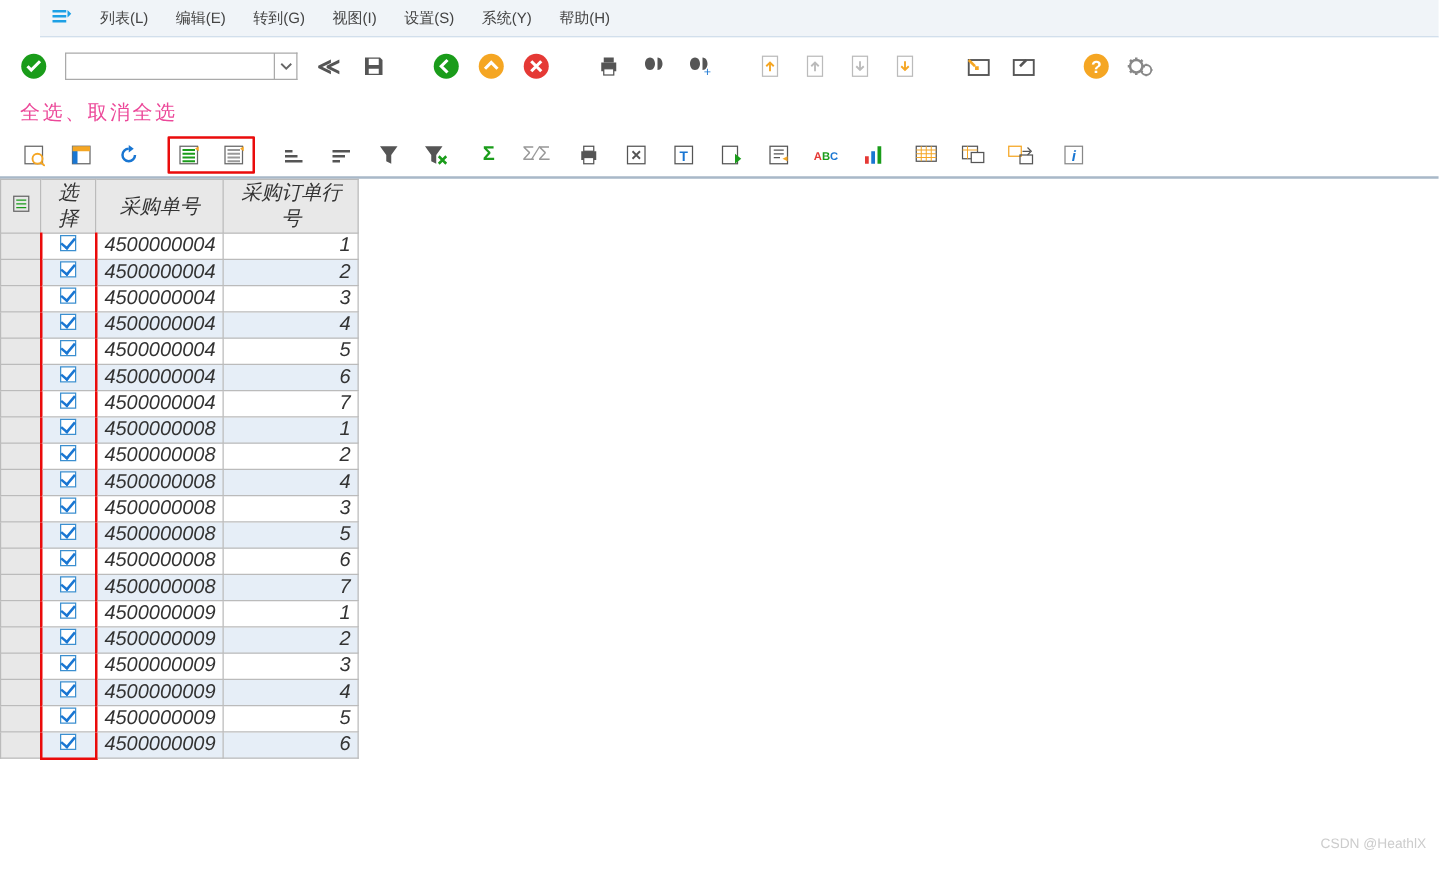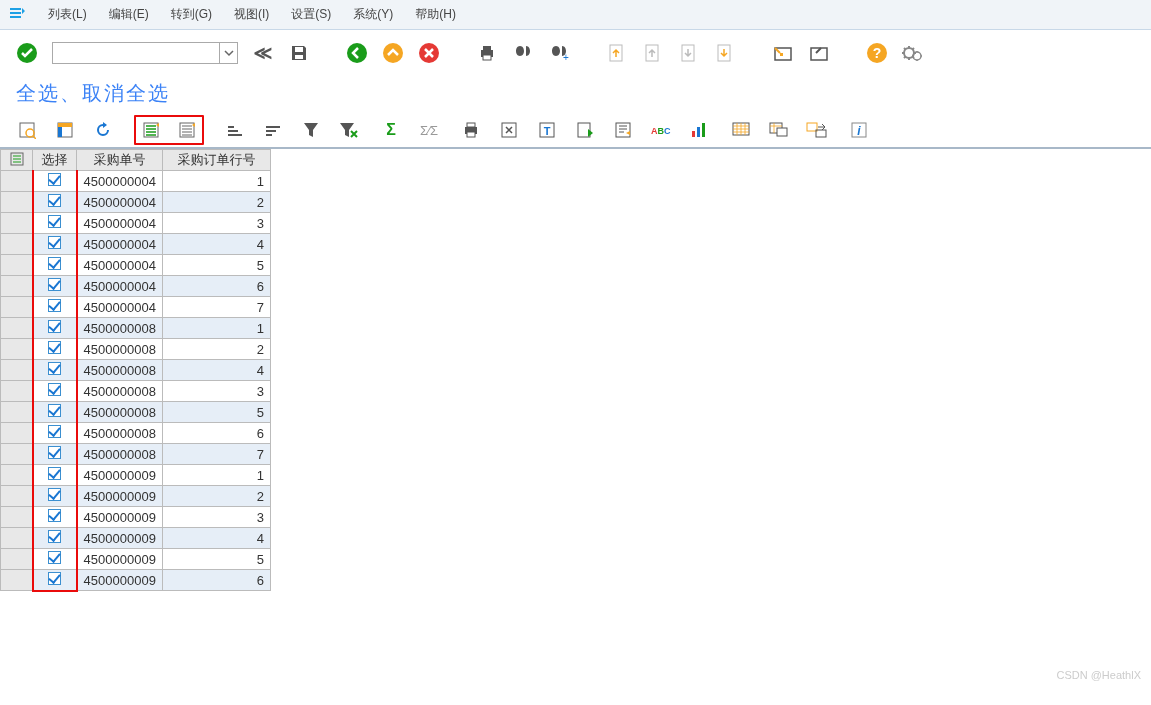--- a/index.html
+++ b/index.html
@@ -1,41 +1,41 @@
 <!DOCTYPE html>
 <html><head>
 <meta charset="utf-8">
 <style>
 * { box-sizing: border-box; margin: 0; padding: 0; }
 body { font-family: Arial, "Microsoft YaHei", sans-serif; font-size: 12px; background: #fff; color: #333; width: 1151px; height: 705px; overflow: hidden; }
 
 
-.menubar { height: 30px; background: #f0f4f8; border-bottom: 1px solid #c8d8e8; display: flex; align-items: center; padding-left: 8px; gap: 22px; }
+.menubar { height: 30px; background: #f0f4f8; border-bottom: 1px solid #c8d8e8; display: flex; align-items: center; padding-left: 8px; gap: 22px; margin-left: 32px; }
 .menubar .app-icon { color: #1da0e5; }
 .menubar .menu-item { color: #444; cursor: pointer; }
 
 
 .toolbar1 { height: 46px; display: flex; align-items: center; padding-left: 16px; gap: 14px; background: #fff; }
 .tb-btn { display: inline-flex; align-items: center; justify-content: center; width: 22px; height: 22px; cursor: pointer; color: #666; }
 .tb-btn svg { display: block; }
 .sel-input { width: 168px; height: 22px; border: 1px solid #aaa; background: #fff; }
 .sel-wrap { display: flex; align-items: center; }
 .sel-wrap .chev { width: 18px; height: 22px; border: 1px solid #aaa; border-left: none; display: flex; align-items: center; justify-content: center; color: #666; }
 
 
-.title-row { padding: 4px 16px 6px 16px; font-size: 20px; color: #3b82f6; letter-spacing: 2px; }
+.title-row { padding: 4px 16px 6px 16px; font-size: 16px; color: #ec4899; letter-spacing: 2px; }
 
 
 .toolbar2 { height: 36px; display: flex; align-items: center; padding-left: 16px; gap: 20px; border-bottom: 2px solid #a8b8c8; }
 .toolbar2 .grp { display: flex; gap: 16px; align-items: center; }
 .red-box { border: 2px solid #ea0b0b; padding: 2px 4px; display: flex; gap: 14px; border-radius: 1px; }
 
 
 .grid-wrap { display: flex; }
-.grid { border-collapse: collapse; font-size: 13px; }
+.grid { border-collapse: collapse; font-size: 16px; font-style: italic; }
 .grid th, .grid td { border: 1px solid #bbb; height: 21px; padding: 0 6px; text-align: right; background: #fff; }
 .grid th { background: #e8e8e8; text-align: center; font-weight: normal; color: #333; }
 .grid th.sel { width: 44px; }
 .grid th.po { width: 86px; margin-left: 25px; }
 .grid th.line { width: 108px; }
 .grid td.rowhdr { background: #e8e8e8; width: 32px; }
 .grid td.sel { text-align: center; border-left: 2px solid #ea0b0b; border-right: 2px solid #ea0b0b; }
 .grid tr:last-child td.sel { border-bottom: 2px solid #ea0b0b; }
 .grid td.po { text-align: center; }
 .grid tr.alt td:not(.rowhdr):not(.sel) { background: #e6eef7; }
@@ -240,21 +240,21 @@
       </span>
     <span class="tb-btn">
         <svg width="20" height="18">
           <path d="M1 2h14l-5 7v7l-4-2v-5z" fill="#555"></path>
           <path d="M12 10l6 6M18 10l-6 6" stroke="#1a9c1a" stroke-width="2"></path>
         </svg>
       </span>
   </span>
   <span class="grp">
     <span class="tb-btn" style="color:#1a9c1a;font-size:16px;font-weight:bold;">Σ</span>
-    <span class="tb-btn" style="color:#999;font-size:13px;">Σ⁄Σ</span>
+    <span class="tb-btn" style="color:#999;font-size:16px;">Σ⁄Σ</span>
   </span>
   <span class="grp">
     <span class="tb-btn">
         <svg width="18" height="18">
           <rect x="3" y="6" width="12" height="7" fill="#555"></rect>
           <rect x="5" y="2" width="8" height="4" fill="none" stroke="#555"></rect>
           <rect x="5" y="11" width="8" height="5" fill="#fff" stroke="#555"></rect>
         </svg>
       </span>
     <span class="tb-btn">

